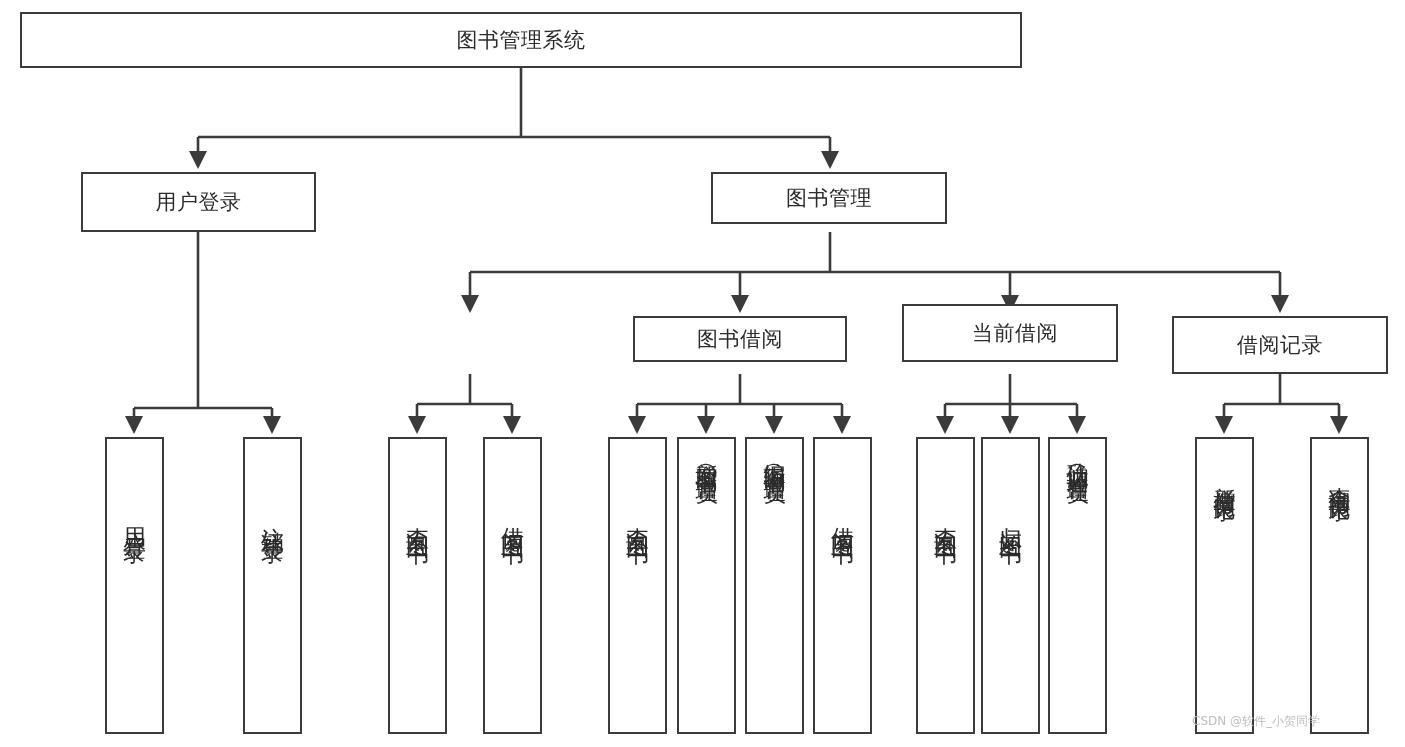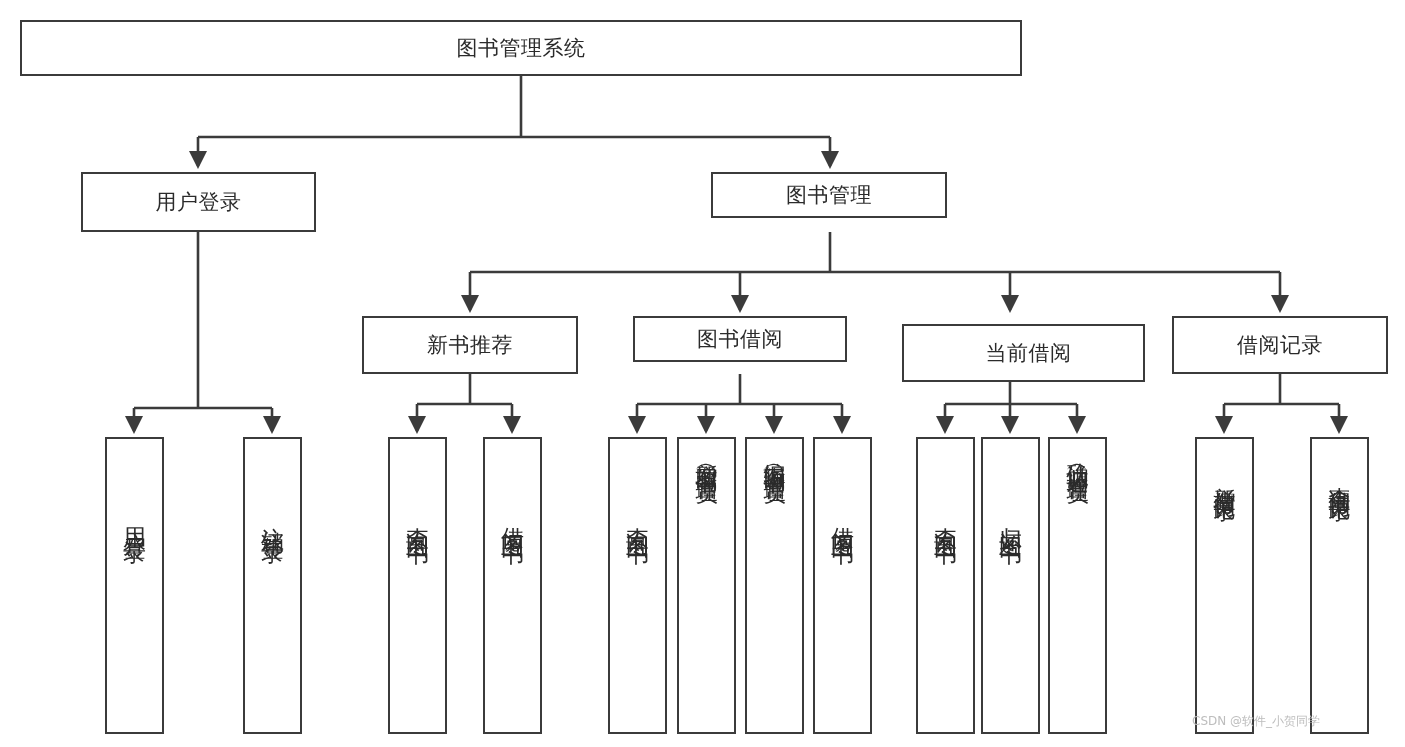--- a/index.html
+++ b/index.html
@@ -120,41 +120,38 @@
       <path d="M 1010 404 L 1010 431" marker-end="url(#arrow)"></path>
       <path d="M 1077 404 L 1077 431" marker-end="url(#arrow)"></path>
 
       <path d="M 1280 374 L 1280 404"></path>
       <path d="M 1224 404 L 1339 404"></path>
       <path d="M 1224 404 L 1224 431" marker-end="url(#arrow)"></path>
       <path d="M 1339 404 L 1339 431" marker-end="url(#arrow)"></path>
     </g>
   </svg>
 
-  <div class="node horizontal" style="left:20px; top:20px; width:1002px; height:56px;">
+  <div class="node horizontal" style="left:20px; top:12px; width:1002px; height:56px;">
     <span class="label">图书管理系统</span>
   </div>
 
   <div class="node horizontal" style="left:81px; top:172px; width:235px; height:60px;">
     <span class="label">用户登录</span>
   </div>
 
-  <div class="node horizontal" style="left:711px; top:172px; width:236px; height:46px;">
+  <div class="node horizontal" style="left:711px; top:172px; width:236px; height:52px;">
     <span class="label">图书管理</span>
   </div>
 
-  <div class="node horizontal" style="left:362px; top:316px; width:216px; height:58px;">
-    <span class="label">新书推荐</span>
-  </div>
 
   <div class="node horizontal" style="left:633px; top:316px; width:214px; height:46px;">
     <span class="label">图书借阅</span>
   </div>
 
-  <div class="node horizontal" style="left:902px; top:324px; width:243px; height:58px;padding-left:10px;">
+  <div class="node horizontal" style="left:902px; top:304px; width:216px; height:58px;padding-left:10px;">
     <span class="label">当前借阅</span>
   </div>
 
   <div class="node horizontal" style="left:1172px; top:316px; width:216px; height:58px;">
     <span class="label">借阅记录</span>
   </div>
 
   <div class="node vertical" style="left:105px; top:437px; width:59px; height:297px; padding-top:70px;">
     <span class="label">用户登录</span>
   </div>

